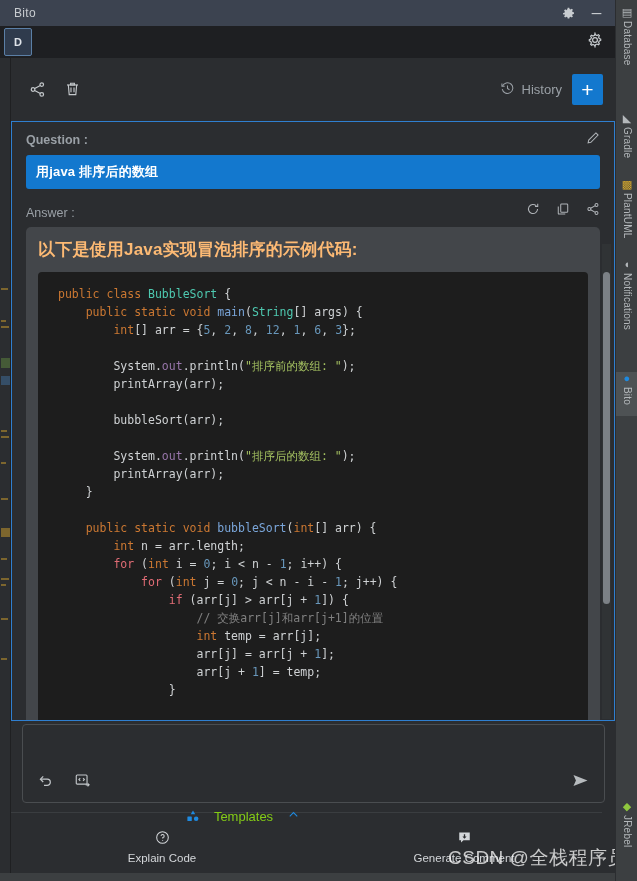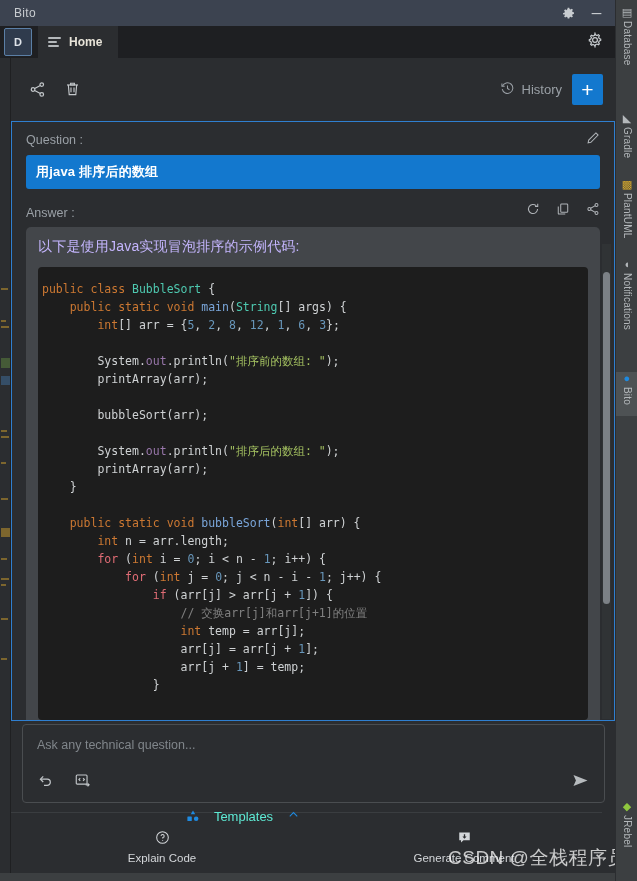--- a/index.html
+++ b/index.html
@@ -89,55 +89,55 @@
     color: #fff; font-size: 21px; line-height: 1; font-weight: 300;
   }
 
   
   .chatwrap {
     position: absolute; left: 11px; top: 121px; width: 604px; height: 600px;
     border: 1px solid #2f7fd0; background: #2b2d30;
     overflow: hidden;
   }
   .qlabel, .alabel { color: #9aa0a6; font-size: 12.5px; }
-  .qrow { display: flex; align-items: center; padding: 9px 14px 6px 14px; }
+  .qrow { display: flex; align-items: center; padding: 9px 14px 6px 14px; font-weight: bold; }
   .qrow .pencil { margin-left: auto; color: #b0b4b8; }
   .qbubble {
     margin: 0 14px; background: #1378ce; border-radius: 3px;
     color: #ffffff; font-size: 13px; font-weight: bold;
     padding: 8px 10px; letter-spacing: .2px;
   }
   .arow { display: flex; align-items: center; padding: 9px 14px 7px 14px; gap: 16px; }
   .arow .alabel { margin-right: auto; margin-top: 8px; }
   .arow .aico { color: #b0b4b8; display: flex; }
   .abubble {
     margin: 0 14px; background: #43464a; border-radius: 5px;
     padding: 11px 12px 10px 12px;
   }
-  .abubble .atext { color: #c4b5fd; font-size: 14px; font-weight: normal; letter-spacing: .2px; }
+  .abubble .atext { color: #fdba74; font-size: 17px; font-weight: bold; letter-spacing: .2px; }
 
   
   .codeblock {
     margin: 11px 0 0 0; background: #1d1d1d; border-radius: 4px;
     overflow: hidden;
   }
   .code-head {
     height: 33px; background: #171717;
     display: flex; align-items: center; padding: 0 12px;
   }
   .code-head .lang { color: #9aa0a6; font-size: 11.5px; font-family: "DejaVu Sans Mono", monospace; }
   .code-head .ch-right { margin-left: auto; display: flex; align-items: center; gap: 14px; color: #c2c6c9; }
   .code-body {
     padding: 13px 0 8px 0;
     font-family: "DejaVu Sans Mono", "Liberation Mono", monospace;
     font-size: 11.5px; line-height: 18px;
     white-space: pre; color: #d8d8d8;
     overflow: hidden;
   }
-  .code-body .ln { padding: 0 4px; min-height: 18px; }
+  .code-body .ln { padding: 0 20px; min-height: 18px; }
   .kw   { color: #cc7832; }
   .kw2  { color: #e06c75; }
   .typ  { color: #4ec9b0; }
   .fn   { color: #7aa6da; }
   .num  { color: #6897bb; }
   .str  { color: #a5c261; }
   .cmt  { color: #808080; }
   .pln  { color: #cfd2d4; }
   .fld  { color: #9876aa; }
 
@@ -161,21 +161,21 @@
     position: absolute; left: 0; right: 0; bottom: 8px;
     display: flex; align-items: center; padding: 0 14px; gap: 20px; color: #c2c6c9;
   }
   .askbox .send { margin-left: auto; color: #b7bbbe; }
 
   
   .divider { position: absolute; left: 11px; top: 812px; width: 591px; height: 1px; background: #3a3d40; }
   .templates {
     position: absolute; left: 0; top: 808px; width: 486px;
     display: flex; align-items: center; justify-content: center; gap: 14px;
-    color: #5eead4; font-size: 13px;
+    color: #84cc16; font-size: 13px;
   }
   .tmpl-ico { display: inline-flex; }
   .actions {
     position: absolute; left: 11px; top: 830px; width: 604px;
     display: flex; align-items: flex-start;
   }
   .action {
     flex: 1; display: flex; flex-direction: column; align-items: center; gap: 7px;
     color: #d4d7da; font-size: 11.5px;
   }
@@ -225,28 +225,20 @@
         <svg width="13" height="13" viewBox="0 0 16 16">
             <rect x="2" y="7.4" width="12" height="1.4" fill="currentColor"></rect>
           </svg>
       </span>
     </div>
   </div>
 
   <div class="tabbar">
     <div class="avatar">
       <span>D</span>
-    </div>
-    <div class="tab-home">
-      <span class="lines">
-          <i></i>
-          <i></i>
-          <i></i>
-        </span>
-      <span class="tlabel">Home</span>
     </div>
     <span class="gear2">
       <svg width="16" height="16" viewBox="0 0 16 16" fill="none" stroke="currentColor" stroke-width="1.2">
         <circle cx="8" cy="8" r="2.4"></circle>
         <path d="M8 1.4l.55 1.5 1.45.6 1.4-.75.95.95-.75 1.4.6 1.45 1.5.55v1.35l-1.5.55-.6 1.45.75 1.4-.95.95-1.4-.75-1.45.6L8 14.6l-.55-1.5-1.45-.6-1.4.75-.95-.95.75-1.4-.6-1.45-1.5-.55V7.6l1.5-.55.6-1.45-.75-1.4.95-.95 1.4.75 1.45-.6z"></path>
       </svg>
     </span>
   </div>
 
   <div class="paneltoolbar">
@@ -328,21 +320,20 @@
       <div class="codeblock">
         <div class="code-body" id="code-body"><div class="ln"><span class="kw">public </span><span class="kw">class </span><span class="typ">BubbleSort</span><span class="pln"> {</span></div><div class="ln"><span class="kw">    public </span><span class="kw">static </span><span class="kw">void </span><span class="fn">main</span><span class="pln">(</span><span class="typ">String</span><span class="pln">[] args) {</span></div><div class="ln"><span class="kw">        int</span><span class="pln">[] arr = {</span><span class="num">5</span><span class="pln">, </span><span class="num">2</span><span class="pln">, </span><span class="num">8</span><span class="pln">, </span><span class="num">12</span><span class="pln">, </span><span class="num">1</span><span class="pln">, </span><span class="num">6</span><span class="pln">, </span><span class="num">3</span><span class="pln">};</span></div><div class="ln">&nbsp;</div><div class="ln"><span class="pln">        System.</span><span class="fld">out</span><span class="pln">.println(</span><span class="str">"排序前的数组: "</span><span class="pln">);</span></div><div class="ln"><span class="pln">        printArray(arr);</span></div><div class="ln">&nbsp;</div><div class="ln"><span class="pln">        bubbleSort(arr);</span></div><div class="ln">&nbsp;</div><div class="ln"><span class="pln">        System.</span><span class="fld">out</span><span class="pln">.println(</span><span class="str">"排序后的数组: "</span><span class="pln">);</span></div><div class="ln"><span class="pln">        printArray(arr);</span></div><div class="ln"><span class="pln">    }</span></div><div class="ln">&nbsp;</div><div class="ln"><span class="kw">    public </span><span class="kw">static </span><span class="kw">void </span><span class="fn">bubbleSort</span><span class="pln">(</span><span class="kw">int</span><span class="pln">[] arr) {</span></div><div class="ln"><span class="kw">        int</span><span class="pln"> n = arr.length;</span></div><div class="ln"><span class="kw2">        for</span><span class="pln"> (</span><span class="kw">int</span><span class="pln"> i = </span><span class="num">0</span><span class="pln">; i &lt; n - </span><span class="num">1</span><span class="pln">; i++) {</span></div><div class="ln"><span class="kw2">            for</span><span class="pln"> (</span><span class="kw">int</span><span class="pln"> j = </span><span class="num">0</span><span class="pln">; j &lt; n - i - </span><span class="num">1</span><span class="pln">; j++) {</span></div><div class="ln"><span class="kw2">                if</span><span class="pln"> (arr[j] &gt; arr[j + </span><span class="num">1</span><span class="pln">]) {</span></div><div class="ln"><span class="cmt">                    // 交换arr[j]和arr[j+1]的位置</span></div><div class="ln"><span class="kw">                    int</span><span class="pln"> temp = arr[j];</span></div><div class="ln"><span class="pln">                    arr[j] = arr[j + </span><span class="num">1</span><span class="pln">];</span></div><div class="ln"><span class="pln">                    arr[j + </span><span class="num">1</span><span class="pln">] = temp;</span></div><div class="ln"><span class="pln">                }</span></div><div class="ln"></div></div>
       </div>
     </div>
 
     <div class="code-track"></div>
     <div class="code-scroll"></div>
   </div>
 
   <div class="askbox">
-    <div class="ph">Ask any technical question...</div>
     <div class="ask-tools">
       <span>
         <svg width="17" height="17" viewBox="0 0 18 18" fill="none" stroke="currentColor" stroke-width="1.3">
           <path d="M4.2 7.6h6.6a3.3 3.3 0 0 1 0 6.6H7.4"></path>
             <path d="M6.6 4.6L3.6 7.6l3 3"></path>
         </svg>
       </span>
       <span>
         <svg width="17" height="17" viewBox="0 0 18 18" fill="none" stroke="currentColor" stroke-width="1.2">
           <rect x="2.4" y="3.2" width="11.4" height="9.6" rx="1"></rect>

